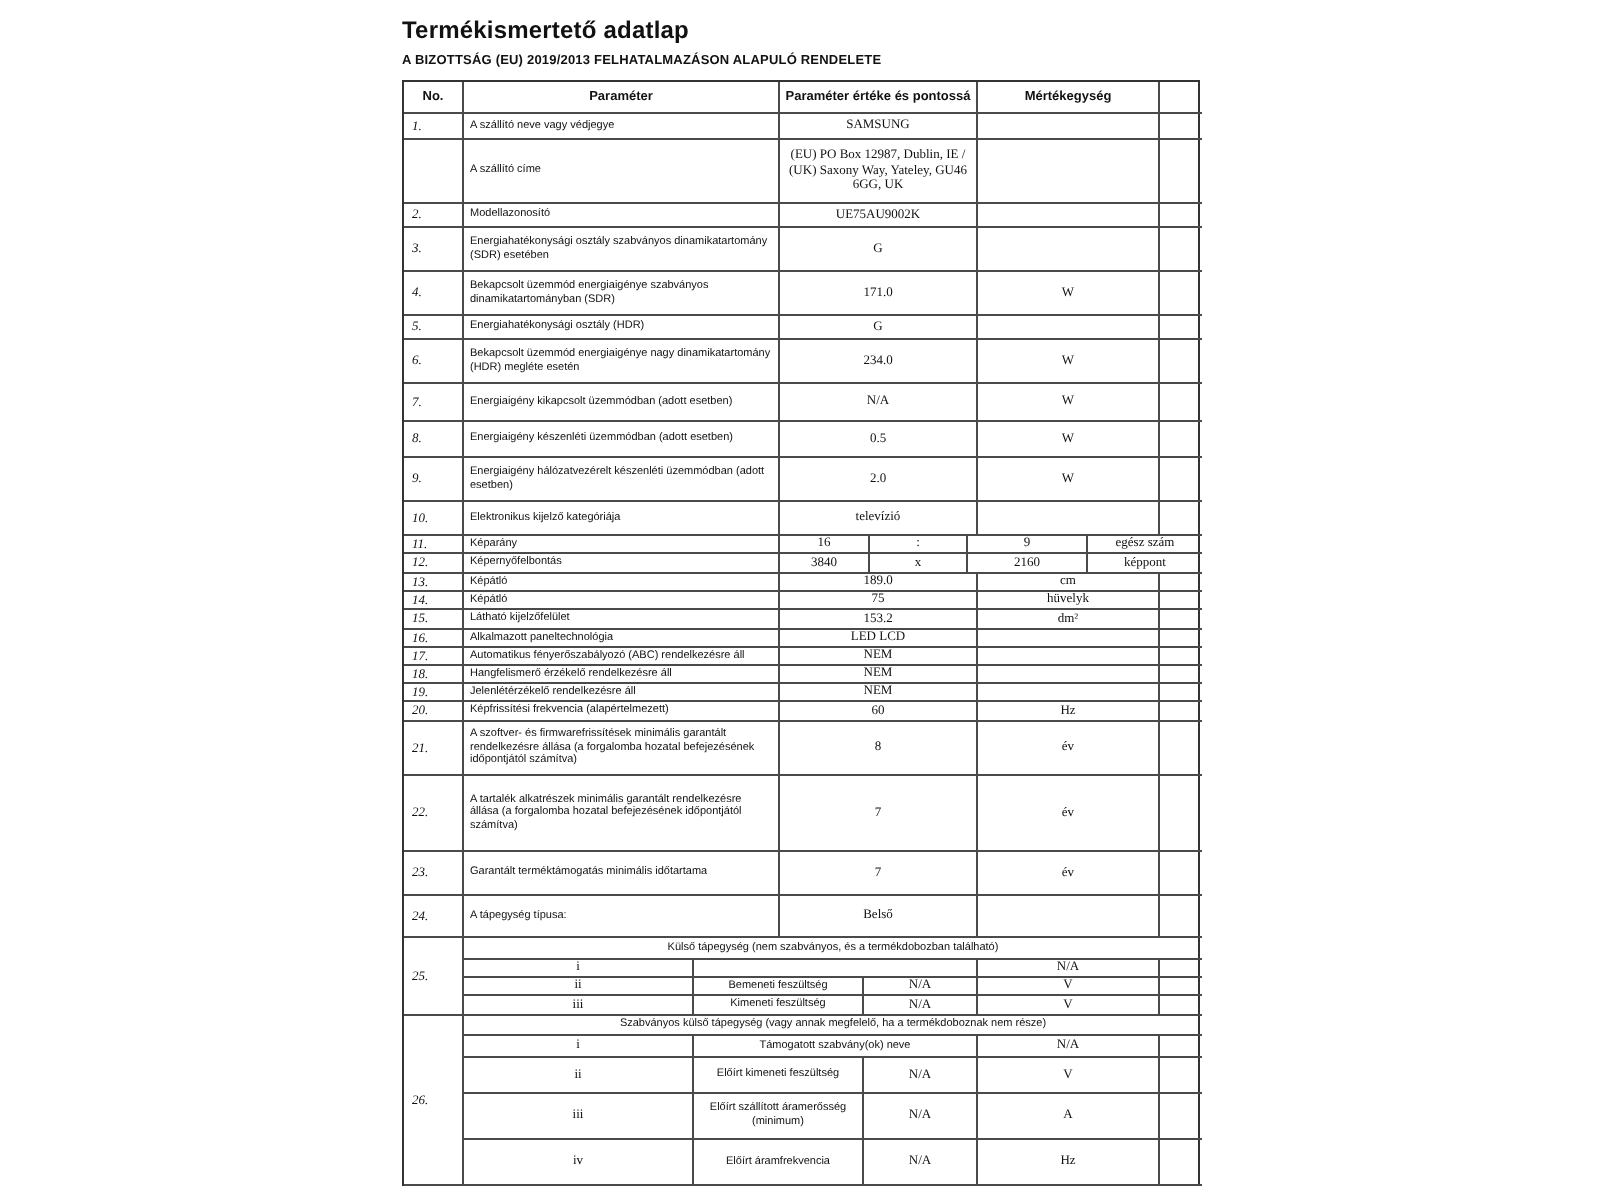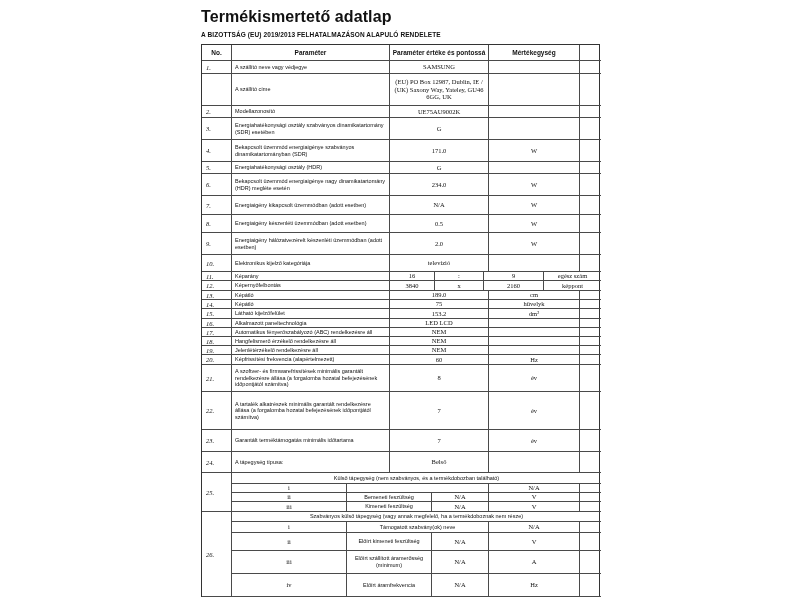--- a/index.html
+++ b/index.html
@@ -5,21 +5,21 @@
   :root{ --line:#4a4a4a; --outer:#333; --ink:#111; }
   *{ box-sizing:border-box; }
   html,body{ margin:0; padding:0; }
   body{
     width:800px; height:600px; background:#ffffff; overflow:hidden;
     font-family:"Liberation Sans", sans-serif; color:var(--ink);
   }
   .page{ position:absolute; left:201px; top:8px; width:400px; }
   .doc-title{
     font-family:"Liberation Sans", sans-serif;
-    font-size:16px; font-weight:700; margin:0 0 5px 0; letter-spacing:0.1px;
+    font-size:12px; font-weight:700; margin:0 0 5px 0; letter-spacing:0.1px;
   }
   .doc-subtitle{
     font-family:"Liberation Sans", sans-serif;
     font-size:6.5px; font-weight:700; margin:0 0 6px 0; letter-spacing:0.1px;
   }
   .tbl{ width:399px; border:1px solid var(--outer); border-bottom:none; }
   .trow{ display:flex; align-items:stretch; }
   .cell{
     flex:0 0 auto; border-right:1px solid var(--line); border-bottom:1px solid var(--line);
     overflow:hidden;

